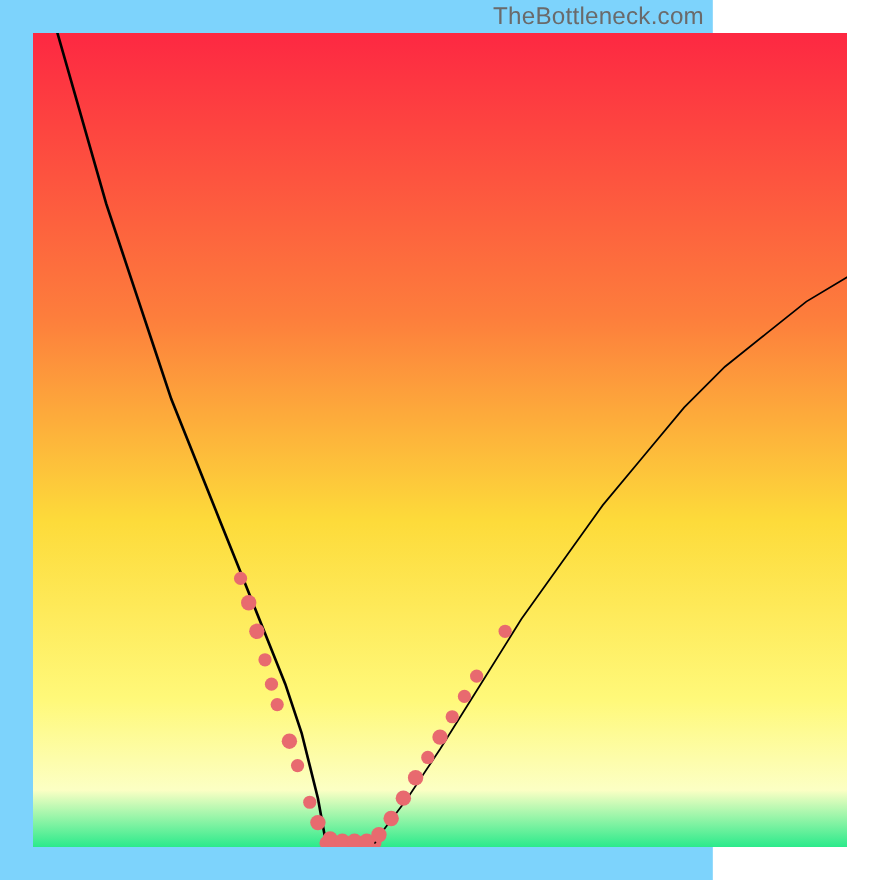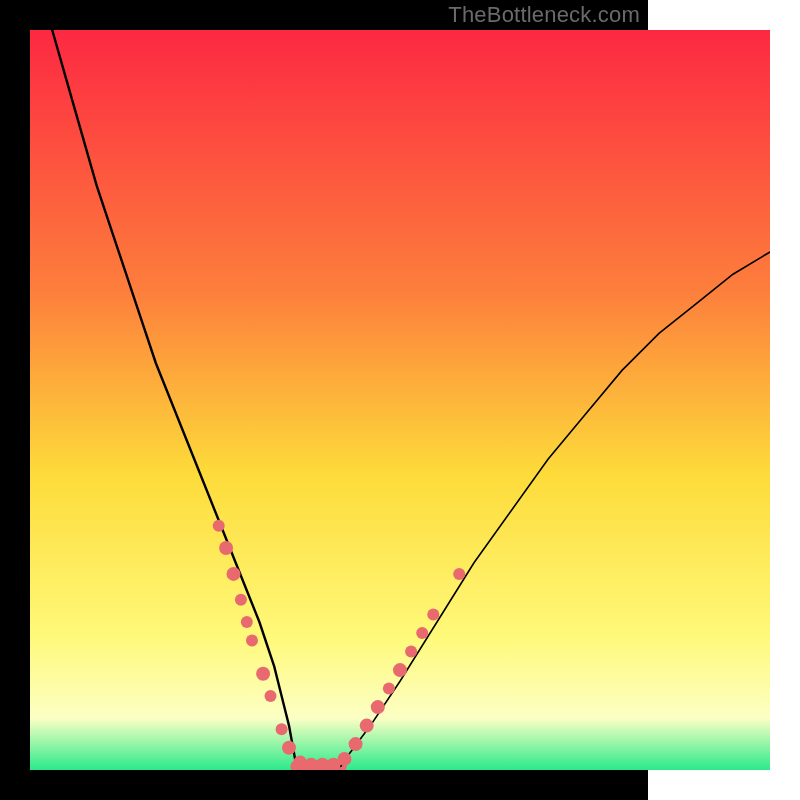--- a/index.html
+++ b/index.html
@@ -7,21 +7,21 @@
     padding: 0;
     width: 800px;
     height: 800px;
     overflow: hidden;
     font-family: Arial, Helvetica, sans-serif;
   }
   .frame {
     position: relative;
     width: 648px;
     height: 800px;
-    background: #000000;
+    background: #7dd3fc;
   }
   .attribution {
     position: absolute;
     top: 2px;
     right: 8px;
     color: #6a6a6a;
     font-size: 22px;
     letter-spacing: 0.2px;
     font-weight: 400;
   }

